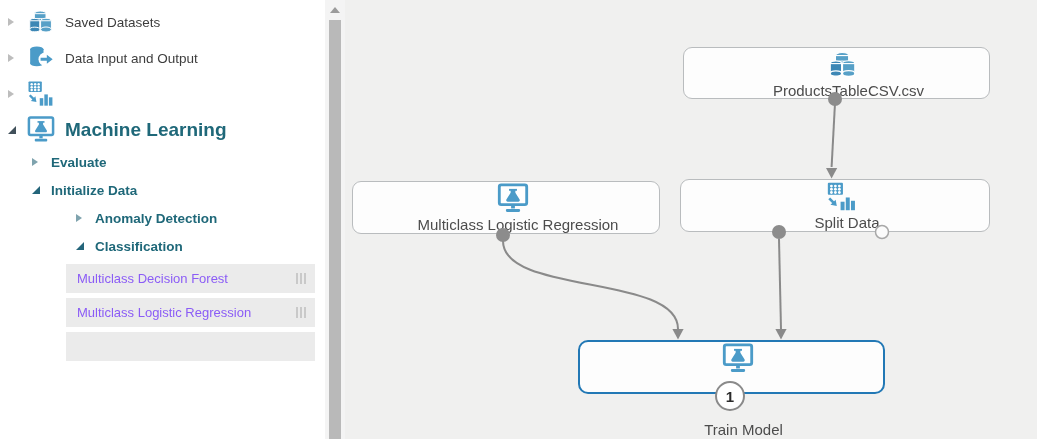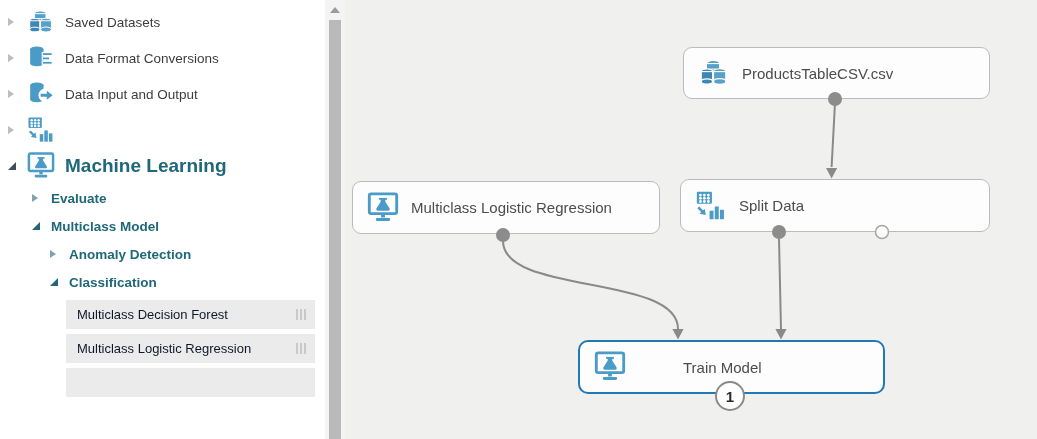--- a/index.html
+++ b/index.html
@@ -6,51 +6,51 @@
   html,body { width:1037px; height:439px; overflow:hidden; background:#fff;
               font-family:"Liberation Sans","DejaVu Sans",sans-serif; }
   .app { position:relative; width:885px; height:439px; }
 
   
   .sidebar { position:absolute; left:0; top:0; width:325px; height:439px;
              background:#fff; overflow:hidden; padding-top:4px; }
   .row { display:flex; align-items:center; cursor:pointer; }
   .row.l1 { height:36px; padding-left:8px; }
   .row.l2 { height:28px; padding-left:32px; }
-  .row.l3 { height:28px; padding-left:50px; }
+  .row.l3 { height:28px; padding-left:76px; }
   .exp { width:14px; display:flex; justify-content:flex-start; align-items:center; flex:0 0 14px; }
   .tri-r { width:0; height:0; border-top:4.5px solid transparent; border-bottom:4.5px solid transparent;
            border-left:6px solid #bdbdbd; }
   .tri-exp { width:0; height:0; border-left:8px solid transparent; border-bottom:8px solid #40505a; }
   .teal .tri-r { border-left-color:#7fa3ae; }
   .teal .tri-exp { border-bottom-color:#24657a; }
   .cat-ic { width:30px; height:30px; margin:0 9px 0 4px; flex:0 0 30px; }
   .cat-ic svg { width:30px; height:30px; display:block; }
   .lbl1 { font-size:13.5px; color:#3d3d3d; }
   .lbl-ml { font-size:19px; color:#1f6879; font-weight:bold; }
   .lbl-sub { font-size:13.5px; color:#1f6879; font-weight:bold; margin-left:5px; }
   .mod-item { position:relative; margin:5px 0 0 66px; width:249px; height:29px;
               background:#ebebeb; display:flex; align-items:center; padding-left:11px;
-              font-size:13px; color:#0f172a; cursor:grab; }
+              font-size:13px; color:#8b5cf6; cursor:grab; }
   .mod-item.first { margin-top:4px; }
   .grip { position:absolute; right:9px; top:9px; display:flex; gap:2px; }
   .grip i { width:2px; height:11px; background:#c9c9c9; display:block; }
 
   
   .vscroll { position:absolute; left:325px; top:0; width:20px; height:439px; background:#f4f4f4; }
   .scroll-btn { position:absolute; left:0; top:0; width:20px; height:19px;
                 display:flex; align-items:center; justify-content:center; cursor:pointer; }
   .tri-up { width:0; height:0; border-left:5px solid transparent; border-right:5px solid transparent;
             border-bottom:6px solid #9b9b9b; }
   .thumb { position:absolute; left:4px; top:20px; width:12px; height:419px; background:#b9b9b9; cursor:pointer; }
 
   
   .canvas { position:absolute; left:345px; top:0; width:692px; height:439px; background:#f0f0ef; }
   .node { position:absolute; background:#fdfdfd; border:1px solid #b9bcbe; border-radius:9px;
-          display:flex; align-items:center; padding-left:13px; cursor:pointer; z-index:1; }
+          display:flex; align-items:center; padding-left:13px; cursor:pointer; z-index:1;flex-direction:column; }
   .node.selected { border:2px solid #2278b5; border-radius:10px;gap:45px; }
   .node-ic { width:34px; height:34px; flex:0 0 34px; }
   .node-ic svg { width:34px; height:34px; display:block; }
   .node-lbl { font-size:15px; color:#4c4c4c; margin-left:11px; white-space:nowrap; }
   .wires { position:absolute; left:0; top:0; width:692px; height:439px; z-index:5; pointer-events:none; }
   .badge { position:absolute; left:370px; top:381px; width:30px; height:30px; border-radius:50%;
            background:#fff; border:2px solid #8a8a8a; z-index:6; display:flex; align-items:center;
            justify-content:center; font-size:15px; font-weight:bold; color:#2b2b2b; cursor:pointer; }
 </style>
 </head>
@@ -75,40 +75,20 @@
               <ellipse cx="10.5" cy="27" rx="6" ry="2.8" fill="#3d87b5"></ellipse>
             <ellipse cx="24" cy="16.5" rx="6.5" ry="3"></ellipse>
               <rect x="17.5" y="16.5" width="13" height="10.5"></rect>
               <ellipse cx="24" cy="27" rx="6.5" ry="3"></ellipse>
           </g>
         </svg>
       </span>
       <span class="lbl1">Saved Datasets</span>
     </div>
 
-    <div class="row l1">
-      <span class="exp">
-          <span class="tri-r"></span>
-        </span>
-      <span class="cat-ic">
-        <svg viewBox="0 0 36 36">
-          <g fill="#4b9bc8">
-            <ellipse cx="13" cy="7.5" rx="8" ry="3.4"></ellipse>
-              <rect x="5" y="7.5" width="16" height="17"></rect>
-              <ellipse cx="13" cy="24.5" rx="8" ry="3.4"></ellipse>
-            <g stroke="#fff" stroke-width="1.4">
-              <rect x="19.5" y="11.5" width="12" height="3.6"></rect>
-              <rect x="19.5" y="16.7" width="9" height="3.6"></rect>
-              <rect x="19.5" y="21.9" width="12" height="3.6"></rect>
-            </g>
-          </g>
-        </svg>
-      </span>
-      <span class="lbl1">Data Format Conversions</span>
-    </div>
 
     <div class="row l1">
       <span class="exp">
           <span class="tri-r"></span>
         </span>
       <span class="cat-ic">
         <svg viewBox="0 0 36 36">
           <g fill="#4b9bc8">
             <ellipse cx="13" cy="7.5" rx="8" ry="3.4"></ellipse>
               <rect x="5" y="7.5" width="16" height="17"></rect>
@@ -171,21 +151,21 @@
       <span class="exp">
           <span class="tri-r"></span>
         </span>
       <span class="lbl-sub">Evaluate</span>
     </div>
 
     <div class="row l2 teal">
       <span class="exp">
           <span class="tri-exp"></span>
         </span>
-      <span class="lbl-sub">Multiclass Model</span>
+      <span class="lbl-sub">Initialize Data</span>
     </div>
 
     <div class="row l3 teal">
       <span class="exp">
           <span class="tri-r"></span>
         </span>
       <span class="lbl-sub">Anomaly Detection</span>
     </div>
 
     <div class="row l3 teal">

